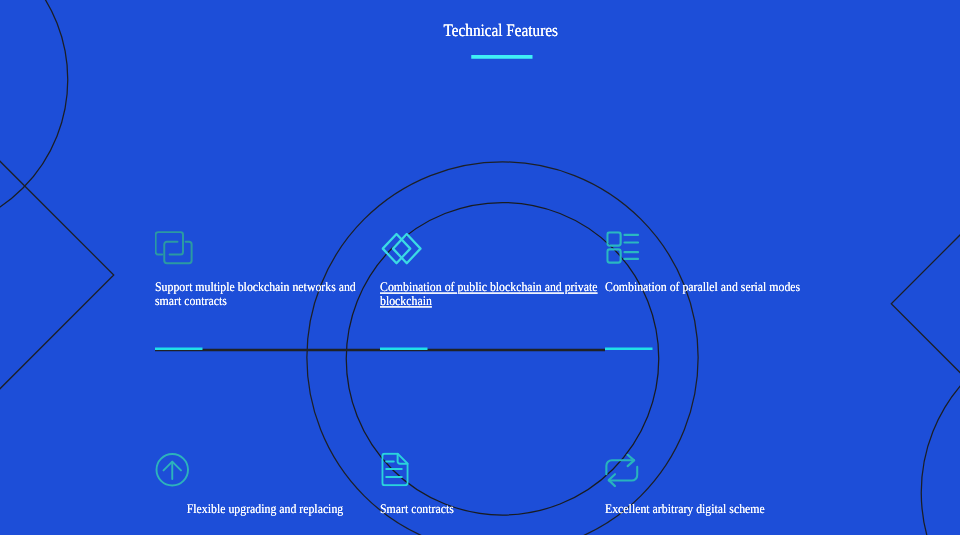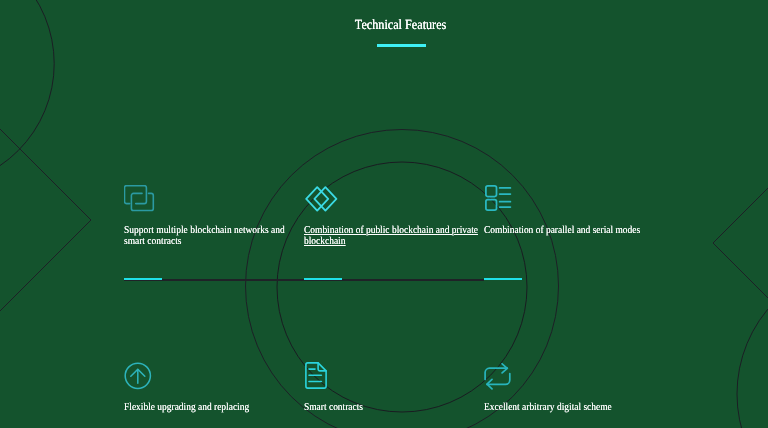--- a/index.html
+++ b/index.html
@@ -1,18 +1,18 @@
 <!DOCTYPE html>
 <html><head>
 <meta charset="utf-8">
 <style>
   html,body{margin:0;padding:0;}
   body{width:768px;height:428px;background:#0b0d11;overflow:hidden;
        font-family:"Liberation Serif",serif;-webkit-font-smoothing:antialiased;text-rendering:geometricPrecision;}
-  .stage{position:relative;width:768px;height:428px;overflow:hidden;background:#14532d;}
+  .stage{position:relative;width:768px;height:428px;overflow:hidden;background:#1d4ed8;}
 
   
   .bgdec{position:absolute;left:0;top:0;width:768px;height:428px;pointer-events:none;}
 
   
   .title{position:absolute;left:0;width:802px;top:18px;text-align:center;
          color:#ffffff;font-size:14px;line-height:16px;letter-spacing:0px;text-shadow:0 0 0.55px rgba(255,255,255,0.92), 0 0 0.55px rgba(255,255,255,0.6);}
   .title span{display:inline-block;transform:scaleX(0.87);transform-origin:center;}
   .tbar{position:absolute;left:377px;top:43.7px;width:49px;height:3.5px;background:#3ff0f5;}
 
@@ -90,21 +90,21 @@
           <div class="dim" style="width:0px"></div>
           <div class="lit"></div>
         </div>
       </div>
       <div class="card" style="left: 0px; top: 0px;">
         <div class="icon" style="top: 306.3px; left: 0px;"><svg width="28" height="28" viewBox="0 0 28 28" fill="none" stroke="#2db3bb" stroke-width="1.55" stroke-linecap="round" stroke-linejoin="round">
             <circle cx="13.8" cy="13.8" r="12.6"></circle>
             <path d="M13.8 21.2 V7.6"></path>
             <path d="M6.8 14.3 L13.8 7.3 L20.8 14.3"></path>
           </svg></div>
-        <div class="ctext" style="top: 347px;">
+        <div class="ctext" style="top: 347px; text-align: center;">
           <span>Flexible upgrading and replacing</span>
         </div>
         <div class="rule soft" style="top: 399.5px;">
           <div class="dim" style="width:180px"></div>
           <div class="lit"></div>
         </div>
       </div>
       <div class="card" style="left: 180px; top: 0px;">
         <div class="icon" style="top: 306.2px; left: 0.6px;"><svg width="22" height="27" viewBox="0 0 22 27" fill="none" stroke="#2ad3dc" stroke-width="1.6" stroke-linecap="round" stroke-linejoin="round">
             <path d="M13.1 0.9 H2.7 A1.8 1.8 0 0 0 0.9 2.7 V24.3 A1.8 1.8 0 0 0 2.7 26.1 H19.3 A1.8 1.8 0 0 0 21.1 24.3 V8.9 Z"></path>

